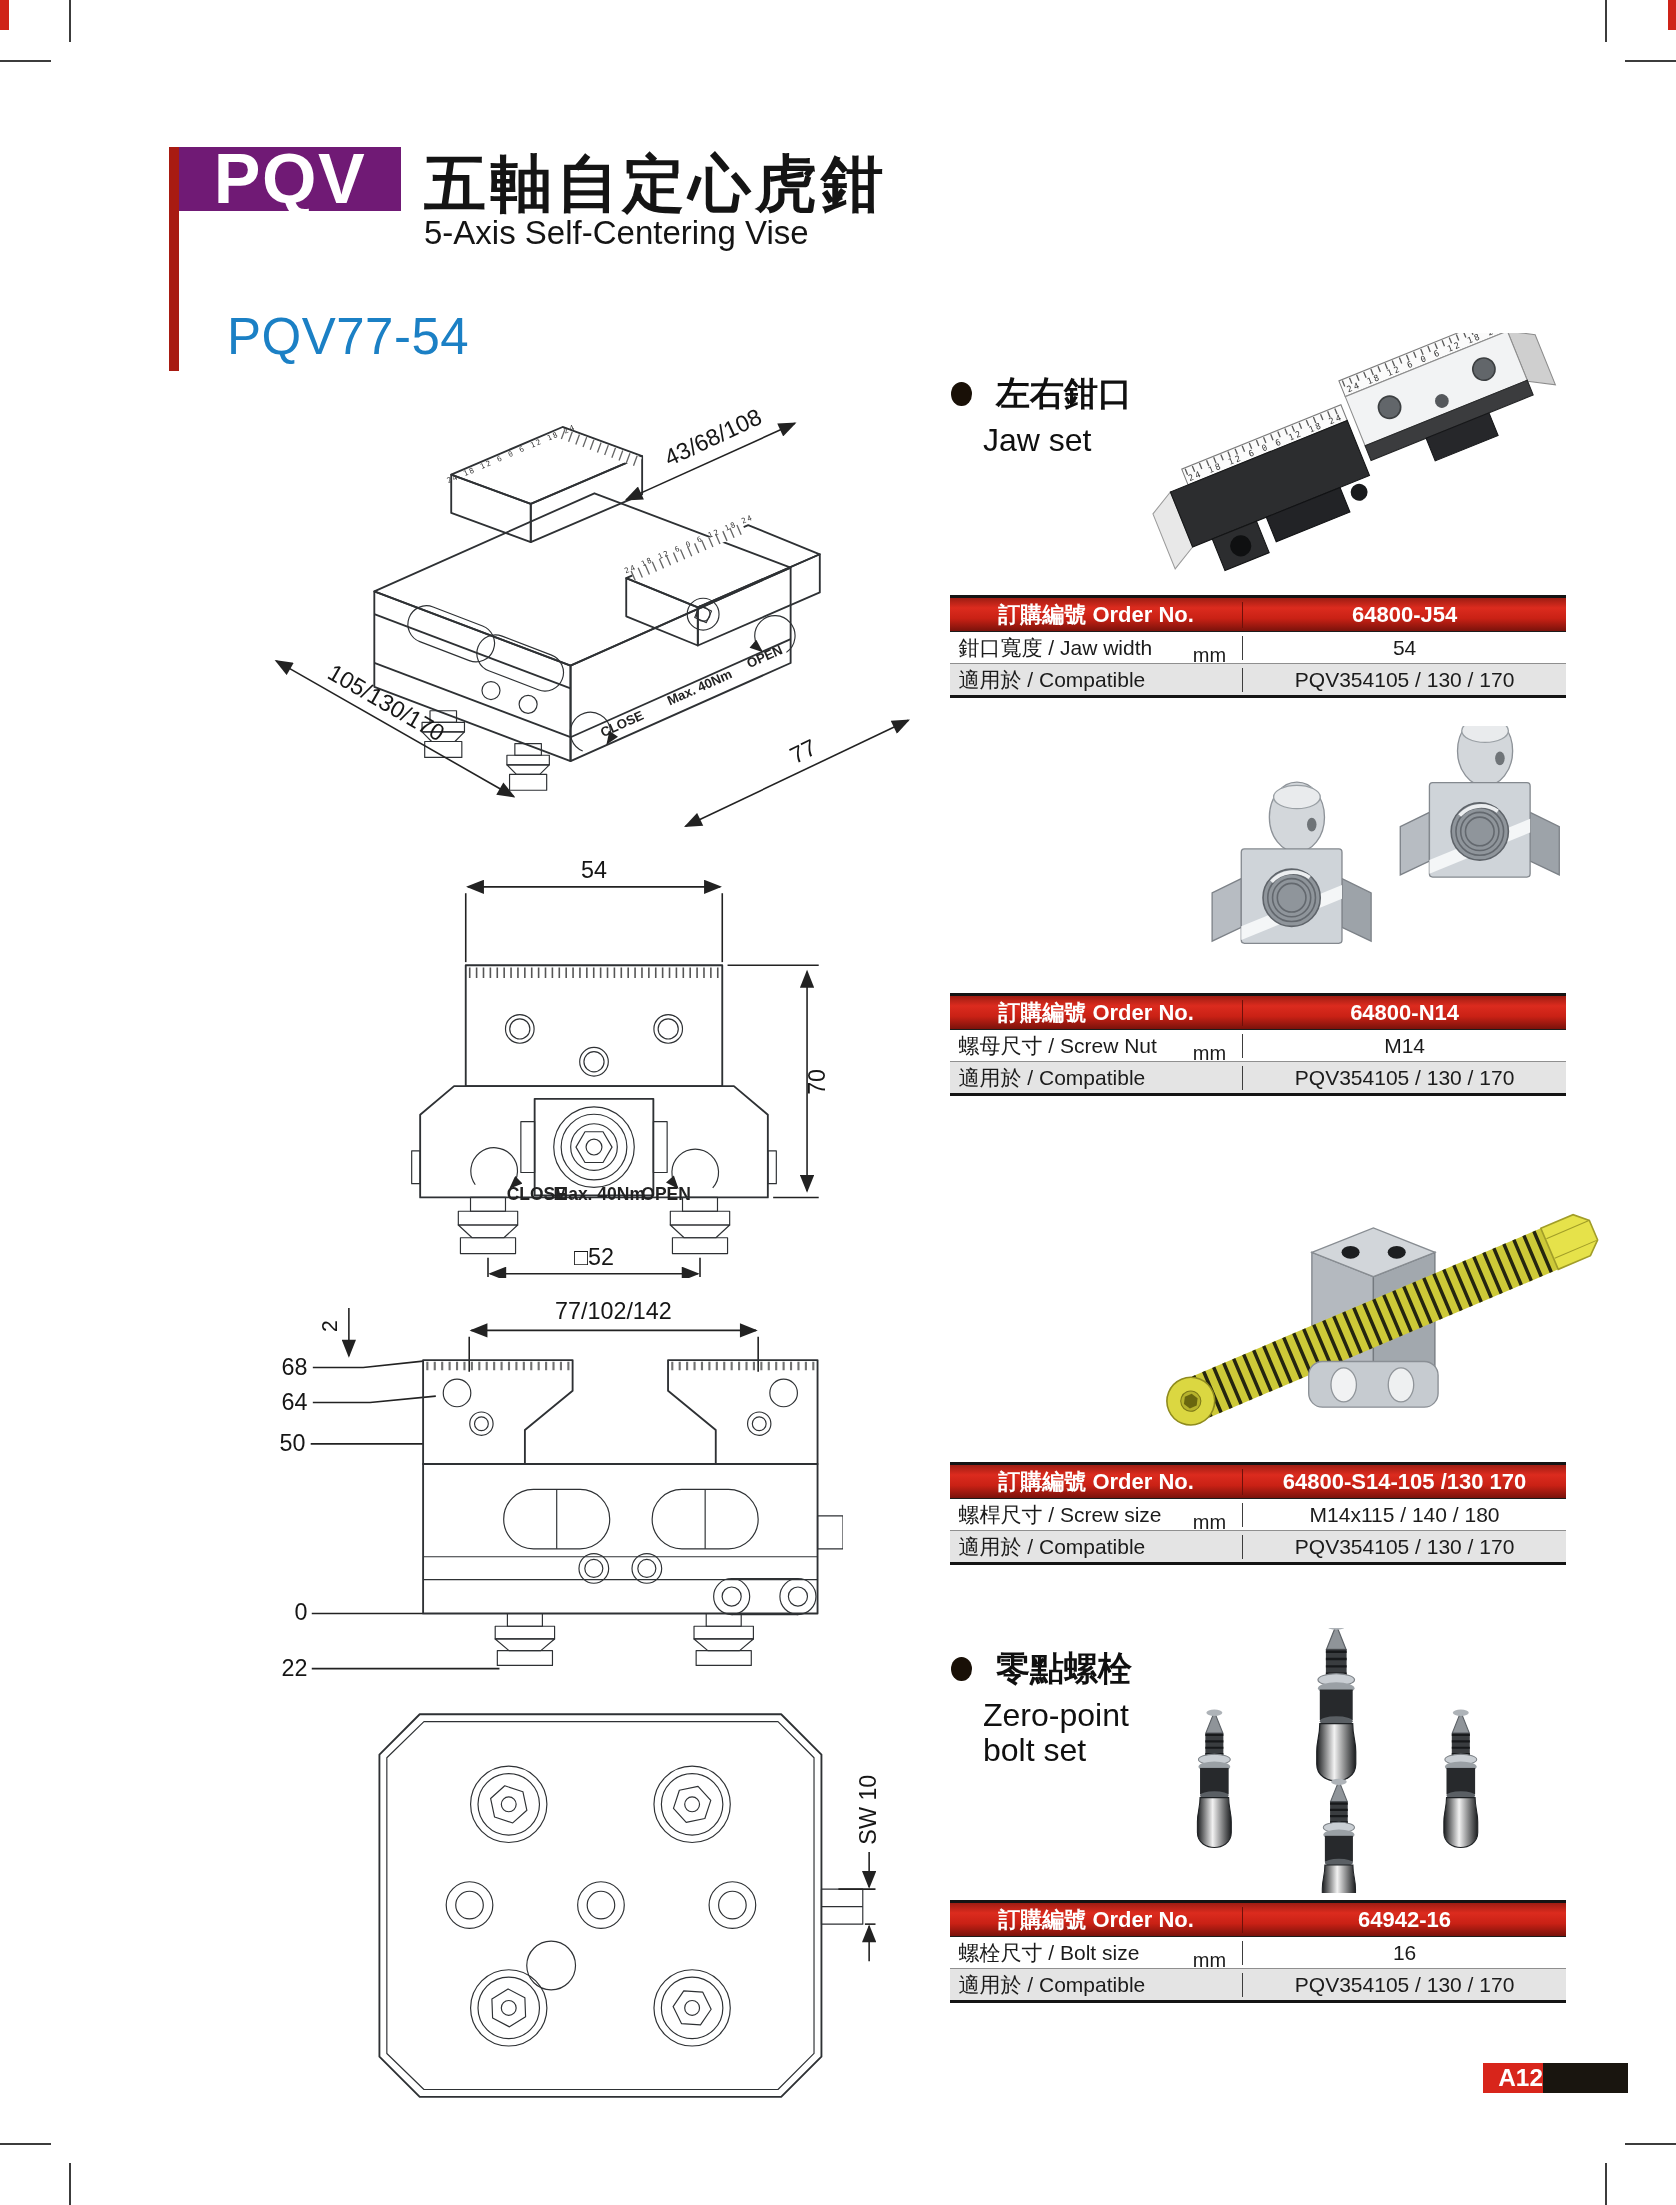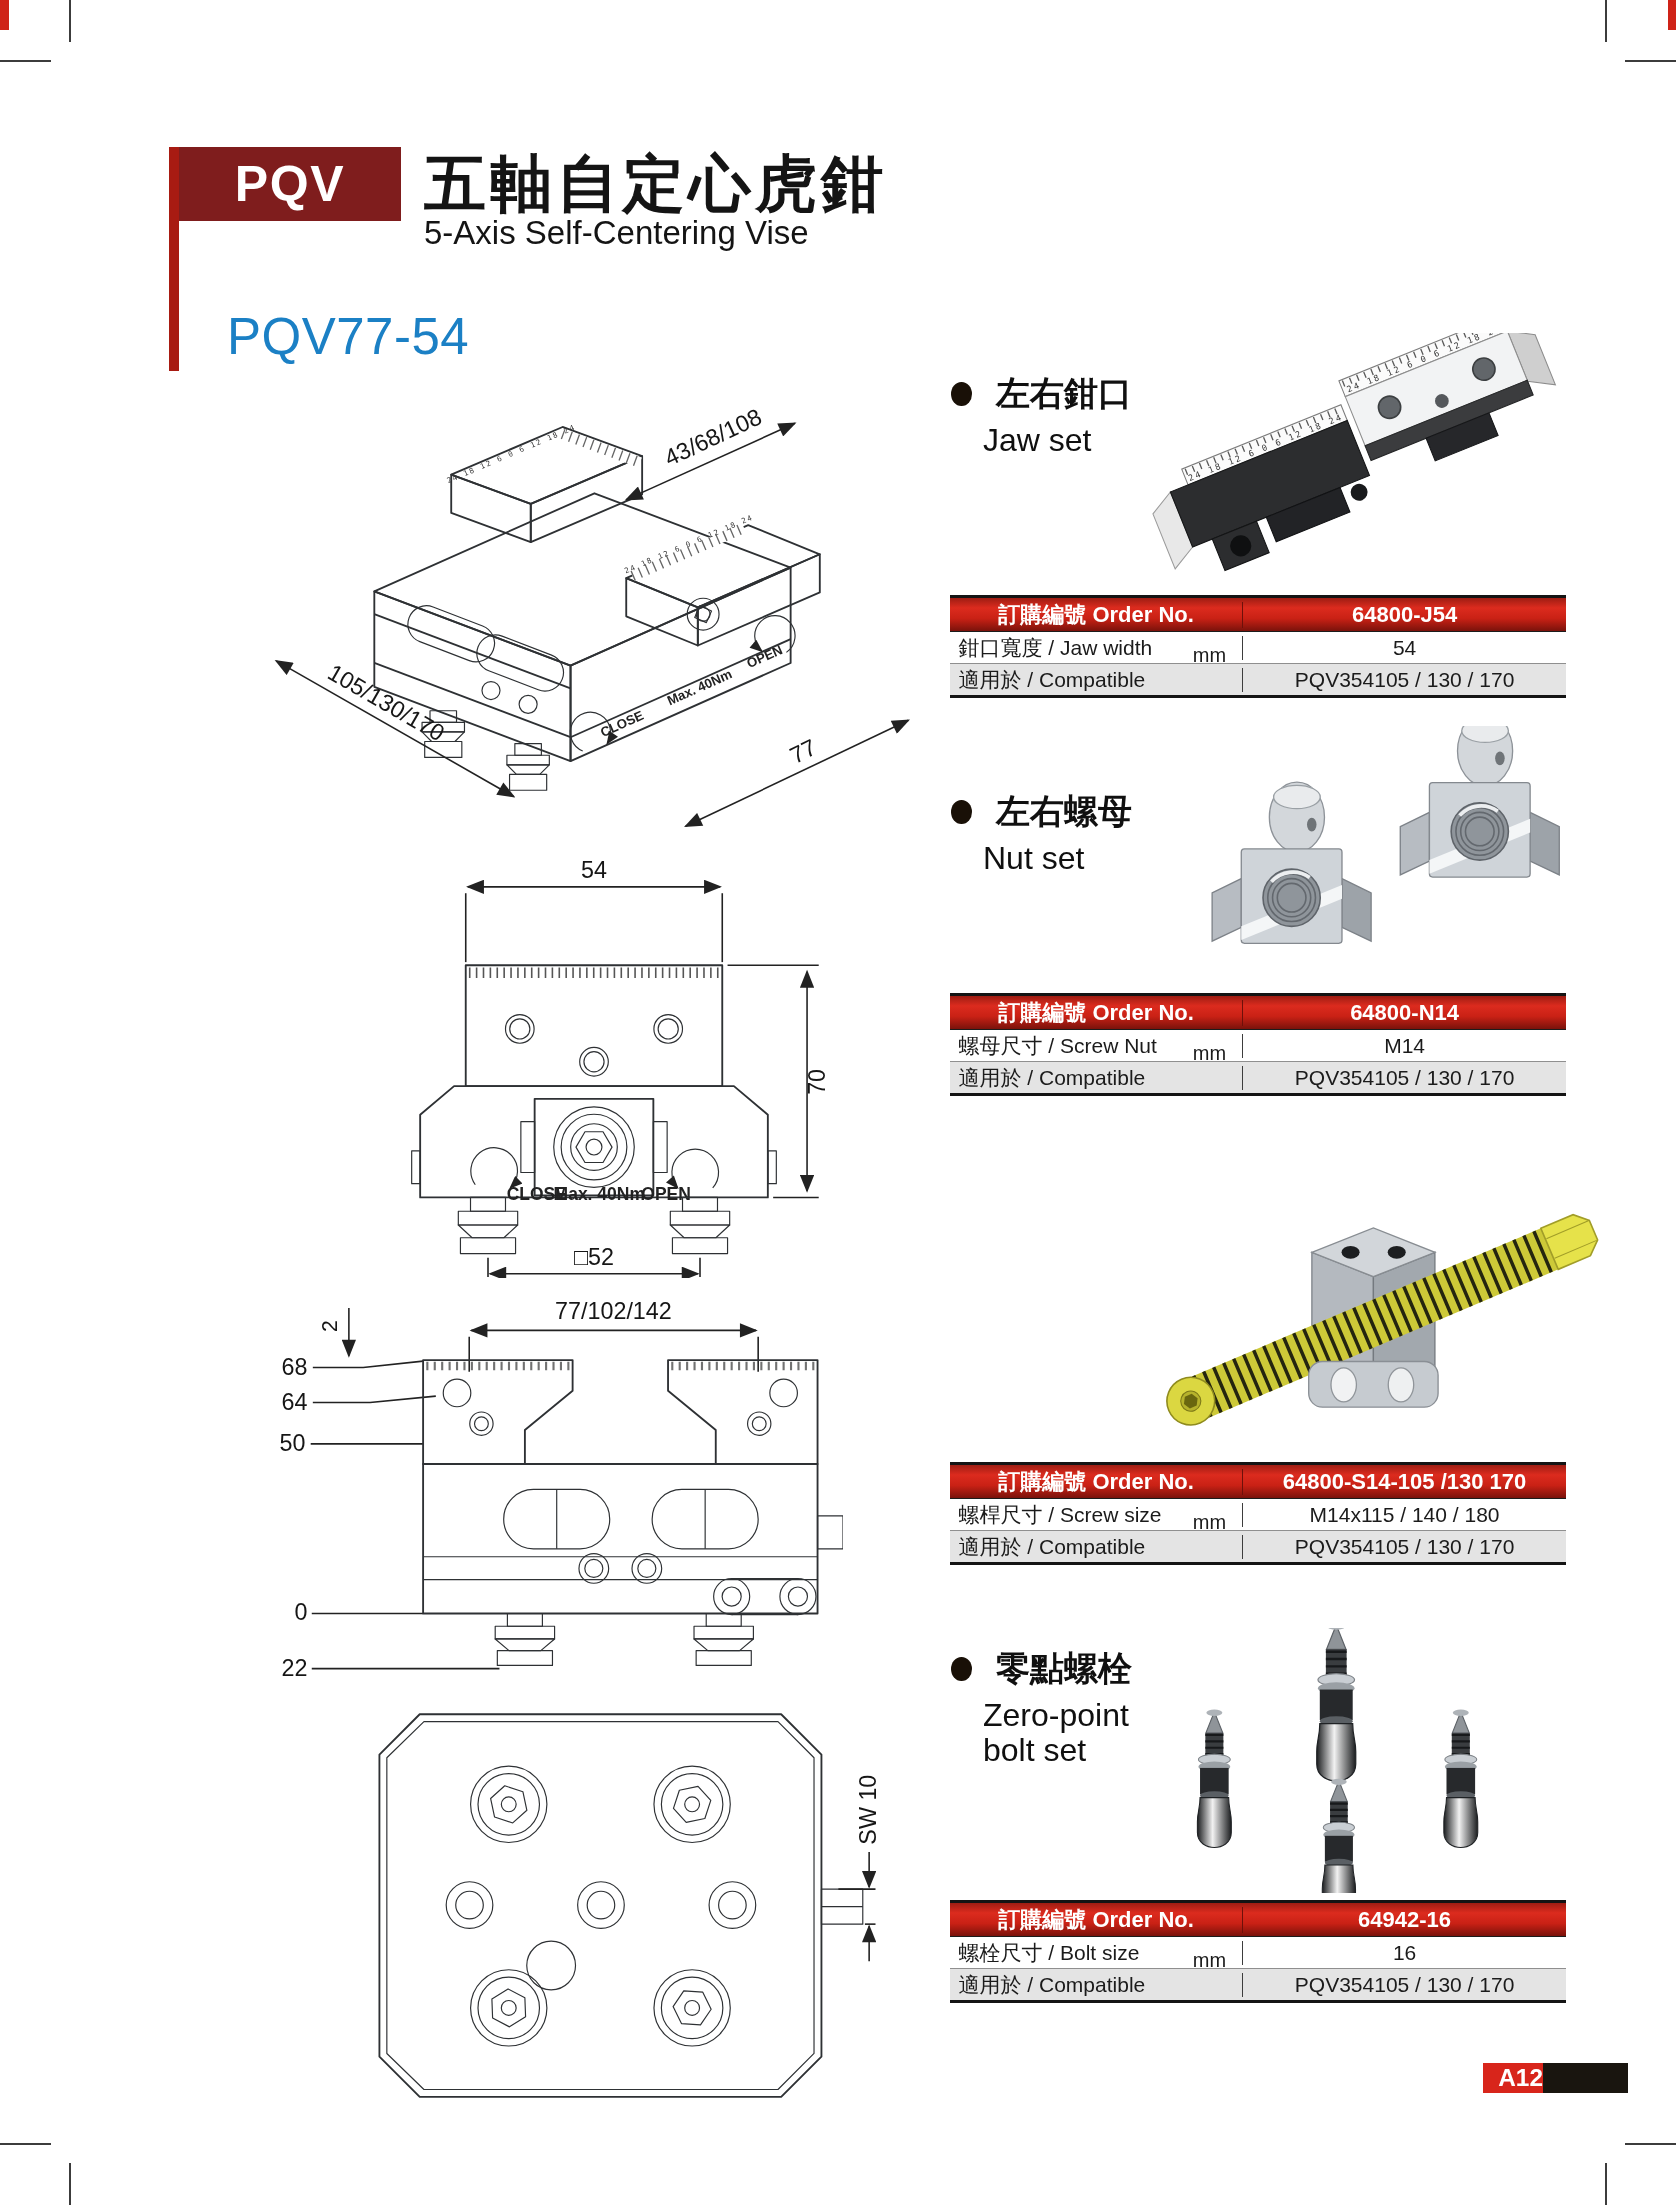--- a/index.html
+++ b/index.html
@@ -7,22 +7,22 @@
     position:relative; width:1676px; height:2205px; background:#ffffff;
     font-family:"Liberation Sans","DejaVu Sans",sans-serif; overflow:hidden;
   }
   
   .crop { position:absolute; background:#3c3c3c; }
   .redtick { position:absolute; background:#cf2318; }
 
   
   .brand-pole { position:absolute; left:169px; top:147px; width:10px; height:224px; background:#a81b12; }
   .brand-badge {
-    position:absolute; left:179px; top:147px; width:222px; height:74px; background:#7f1d1d;
-    color:#fff; font-weight:bold; font-size:50px; display:flex; align-items:center; justify-content:center;
+    position:absolute; left:179px; top:147px; width:222px; height:64px; background:#701a75;
+    color:#fff; font-weight:bold; font-size:70px; display:flex; align-items:center; justify-content:center;
     letter-spacing:1.6px;
   }
   .title-zh { position:absolute; left:424px; top:142px; font-size:62px; font-weight:bold; color:#141414; letter-spacing:4.2px; white-space:nowrap; }
   .title-en { position:absolute; left:424px; top:214px; font-size:33px; color:#141414; white-space:nowrap; }
   .model-heading { position:absolute; left:227px; top:307px; font-size:51px; color:#1b80c5; letter-spacing:0.5px; }
 
   
   .drawing { position:absolute; }
   .geo { fill:none; stroke:#2e3134; stroke-width:3.5; stroke-linejoin:round; }
   .geo2 { fill:none; stroke:#2e3134; stroke-width:2.2; stroke-linejoin:round; }
@@ -412,27 +412,20 @@
     </div>
     <div class="t-row alt">
       <div class="t-cell-label">
           <span>適用於 / Compatible</span>
           <span class="unit"></span>
         </div>
       <div class="t-cell-value">PQV354105 / 130 / 170</div>
     </div>
   </div>
 
-  <div class="section-title" style="top:789px;">
-    <div class="sec-zh">
-        <span class="bullet"></span>
-        <span>左右螺母</span>
-      </div>
-    <div class="sec-en">Nut set</div>
-  </div>
   <div class="product-img" style="left:1180px; top:726px; width:422px; height:265px;">
     <svg width="422" height="265" viewBox="0 0 795 500" xmlns="http://www.w3.org/2000/svg">
       <defs>
         <g id="nutG">
           <polygon points="-150,-5 -95,-32 -95,60 -150,86" fill="#b7bcc2" stroke="#7d8288" stroke-width="2.5"></polygon>
           <polygon points="95,-32 150,-5 150,86 95,60" fill="#9da3a9" stroke="#7d8288" stroke-width="2.5"></polygon>
           <ellipse cx="10" cy="-148" rx="52" ry="66" fill="#d3d7db" stroke="#8d9298" stroke-width="2.5"></ellipse>
           <ellipse cx="10" cy="-186" rx="44" ry="22" fill="#e9ebed" stroke="#9aa0a5" stroke-width="2.5"></ellipse>
           <ellipse cx="38" cy="-134" rx="9" ry="13" fill="#6f7478"></ellipse>
           <rect x="-95" y="-88" width="190" height="178" rx="6" fill="#cfd4d9" stroke="#84898f" stroke-width="2.5"></rect>

